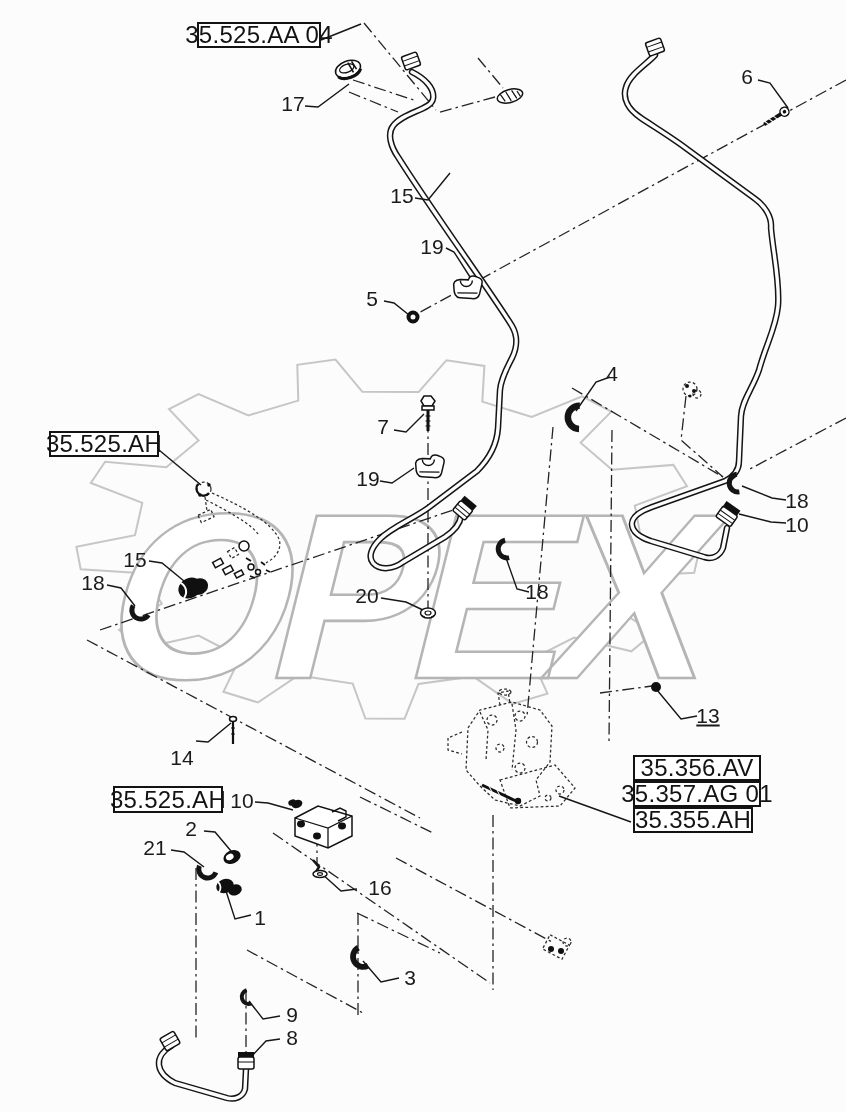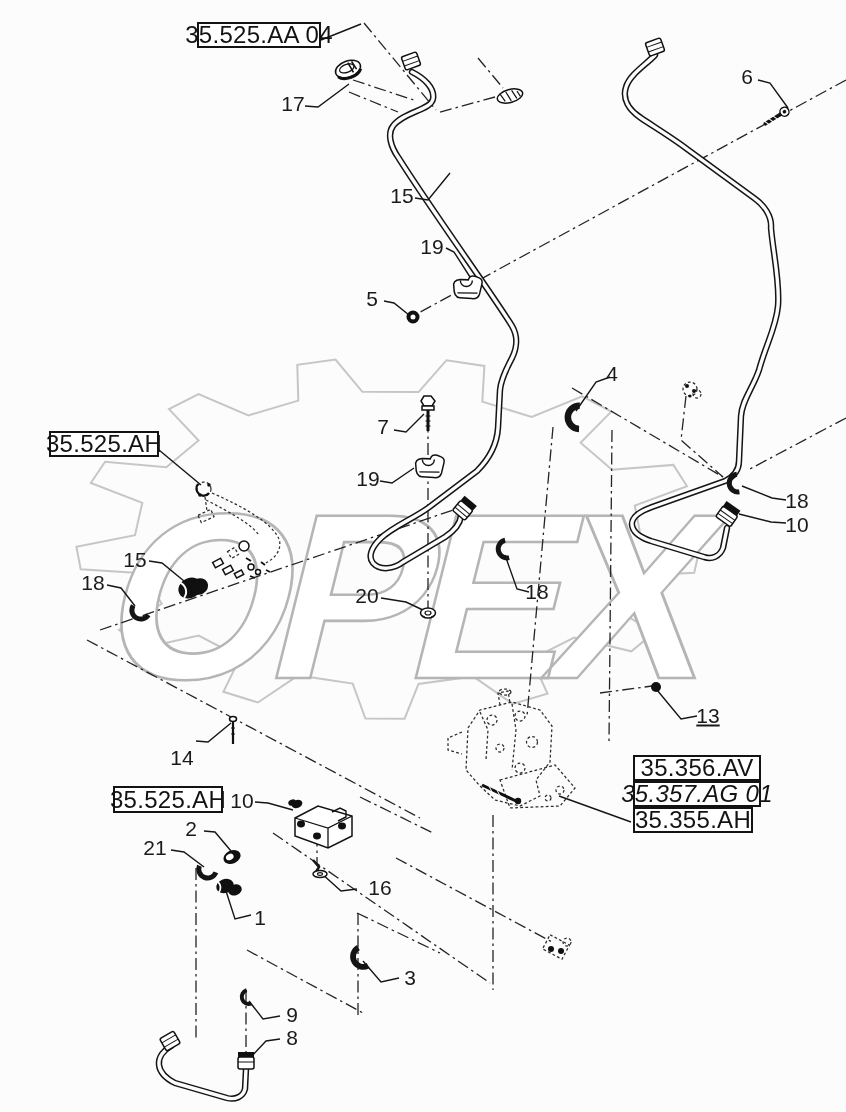--- a/index.html
+++ b/index.html
@@ -282,21 +282,21 @@
     </g>
     <path d="M332,812 l8,-4 l6,3 l0,6 l-8,4" fill="none" stroke="#111" stroke-width="1.4"></path>
   </g>
 
 </svg>
 <div id="overlay">
       <div class="refbox" style="left: 197px; top: 22px; width: 124px; height: 26px;">35.525.AA 04</div>
       <div class="refbox" style="left: 49px; top: 431px; width: 110px; height: 26px;">35.525.AH</div>
       <div class="refbox" style="left: 113px; top: 786px; width: 110px; height: 27px;">35.525.AH</div>
       <div class="refbox" style="left: 633px; top: 755px; width: 128px; height: 26px;">35.356.AV</div>
-      <div class="refbox" style="left: 633px; top: 781px; width: 128px; height: 26px; font-style: italic;">35.357.AG 01</div>
+      <div class="refbox" style="left: 633px; top: 781px; width: 128px; height: 26px;">35.357.AG 01</div>
       <div class="refbox" style="left: 633px; top: 807px; width: 120px; height: 26px;">35.355.AH</div>
       <div class="callout" style="left: 293px; top: 103px;">17</div>
       <div class="callout" style="left: 402px; top: 195px;">15</div>
       <div class="callout" style="left: 432px; top: 246px;">19</div>
       <div class="callout" style="left: 372px; top: 298px;">5</div>
       <div class="callout" style="left: 747px; top: 76px;">6</div>
       <div class="callout" style="left: 383px; top: 426px;">7</div>
       <div class="callout" style="left: 612px; top: 373px;">4</div>
       <div class="callout" style="left: 368px; top: 478px;">19</div>
       <div class="callout" style="left: 797px; top: 500px;">18</div>

